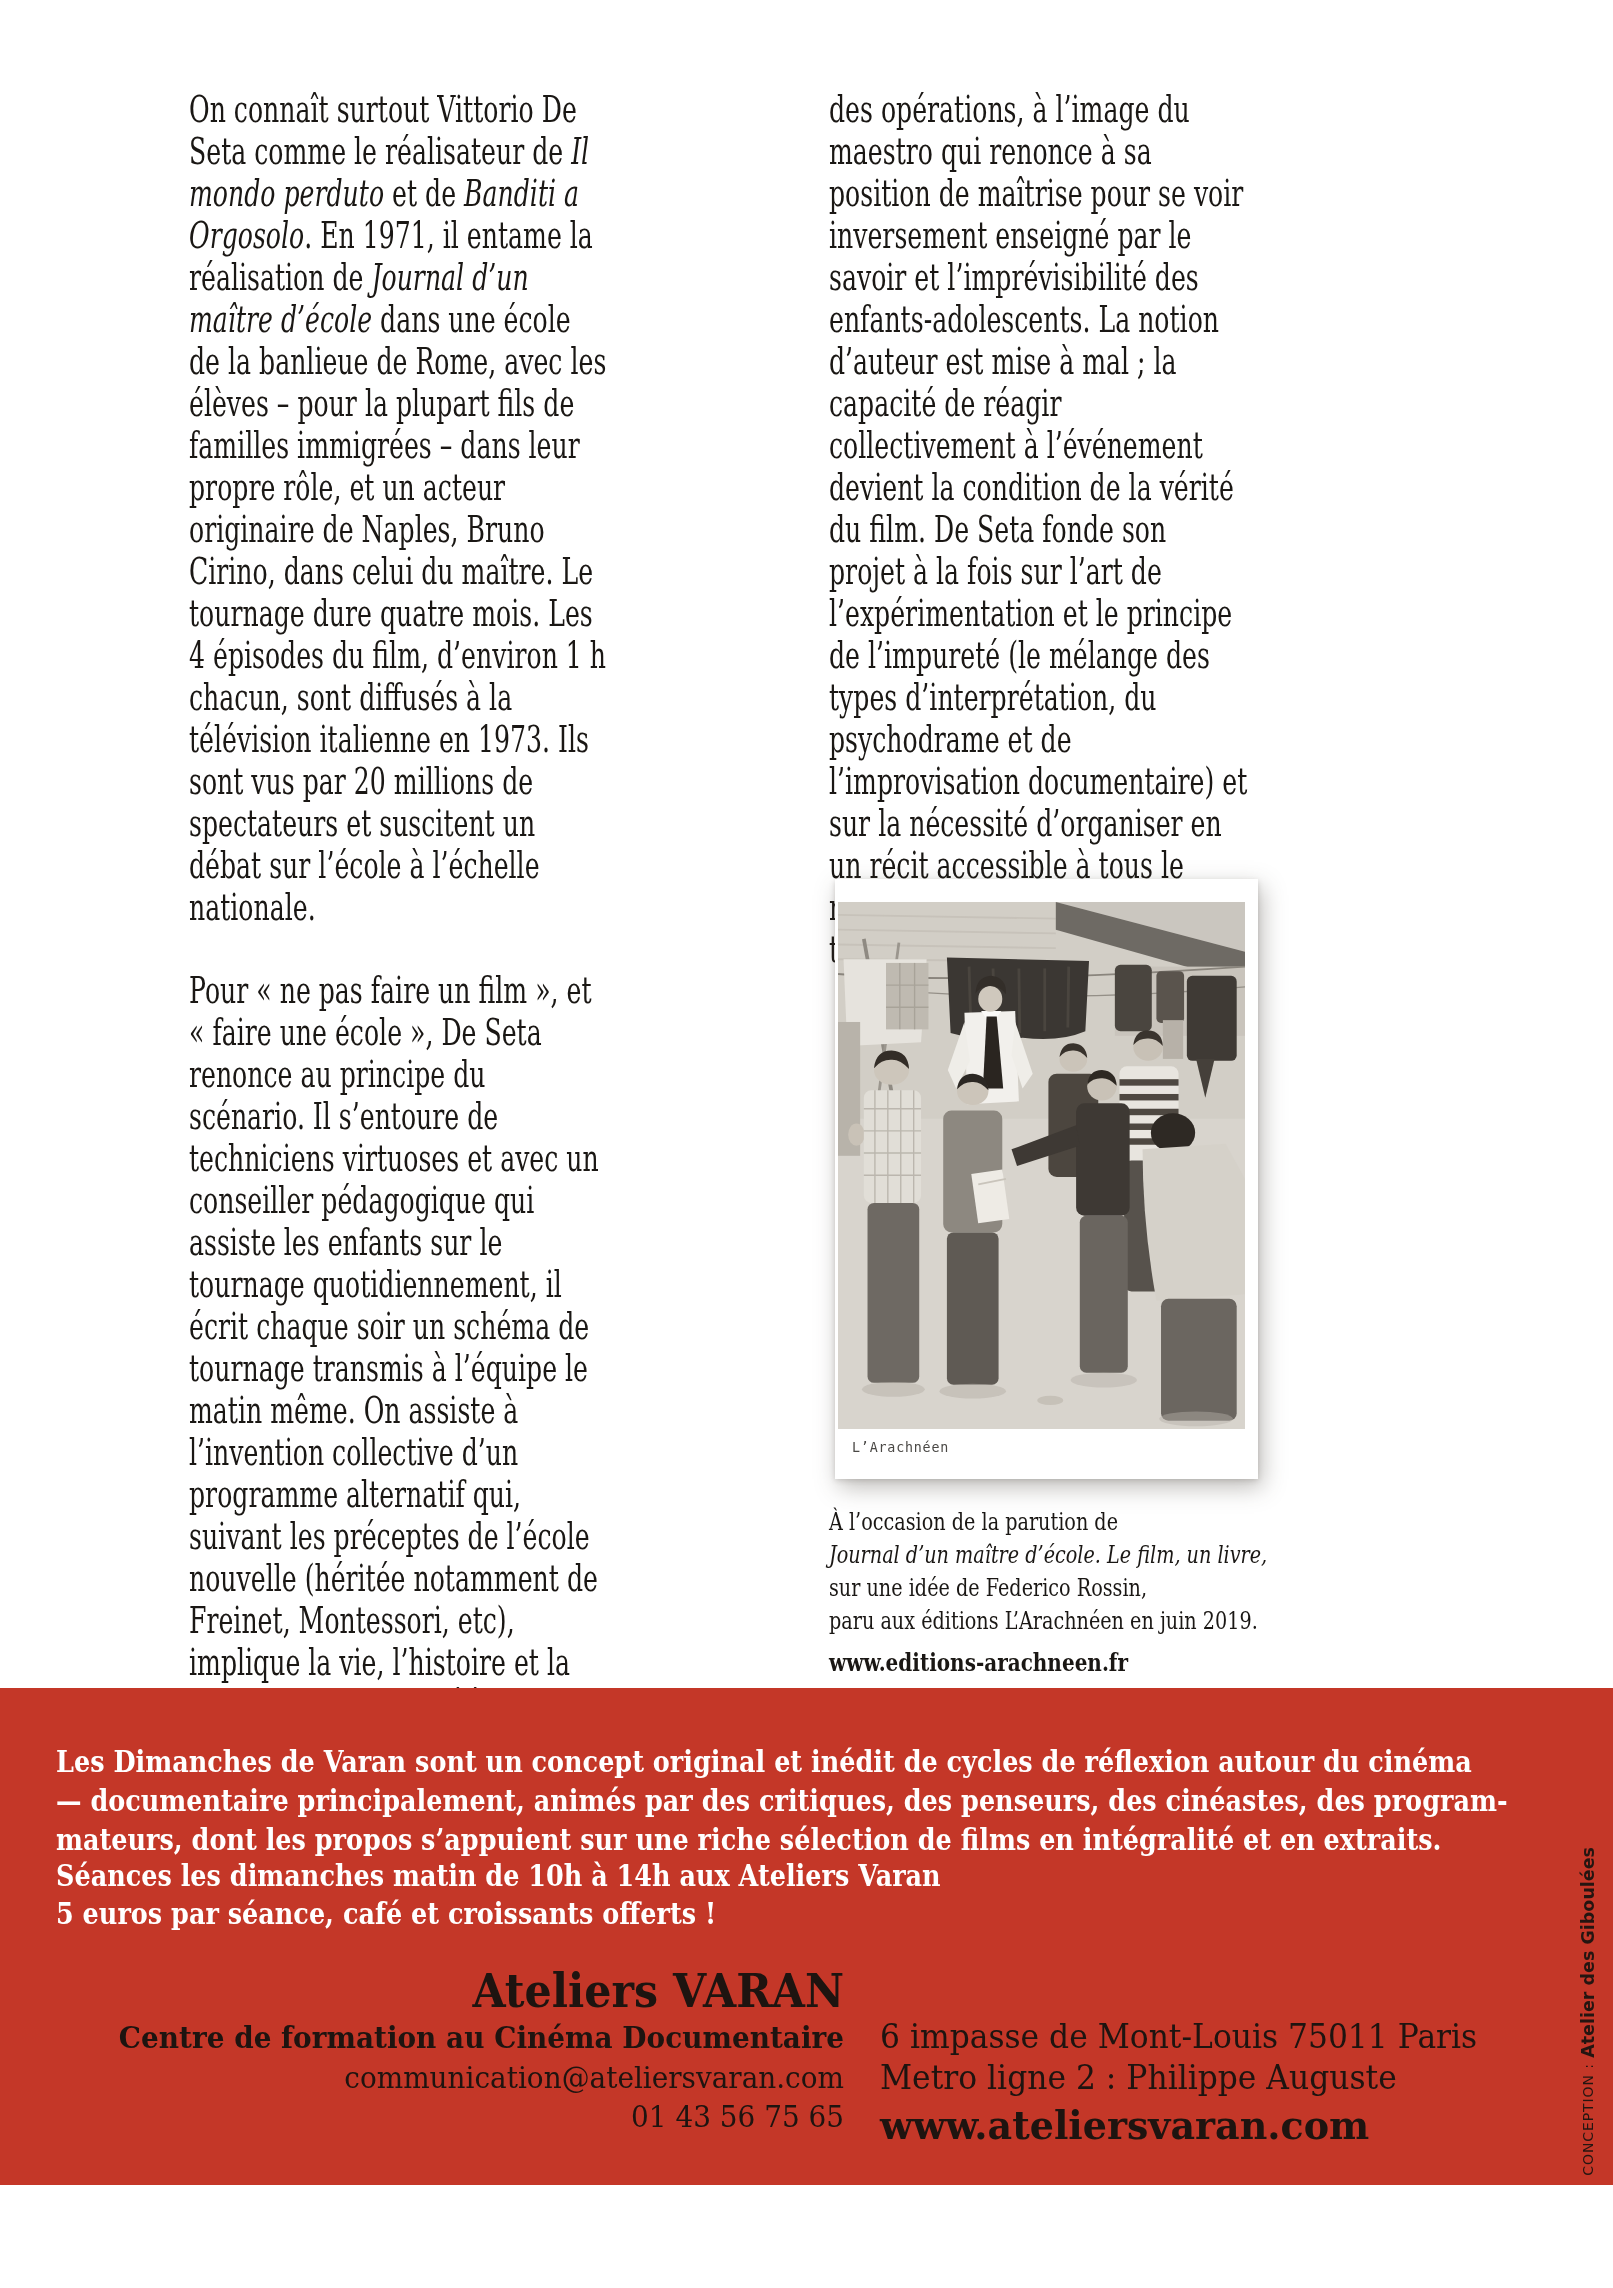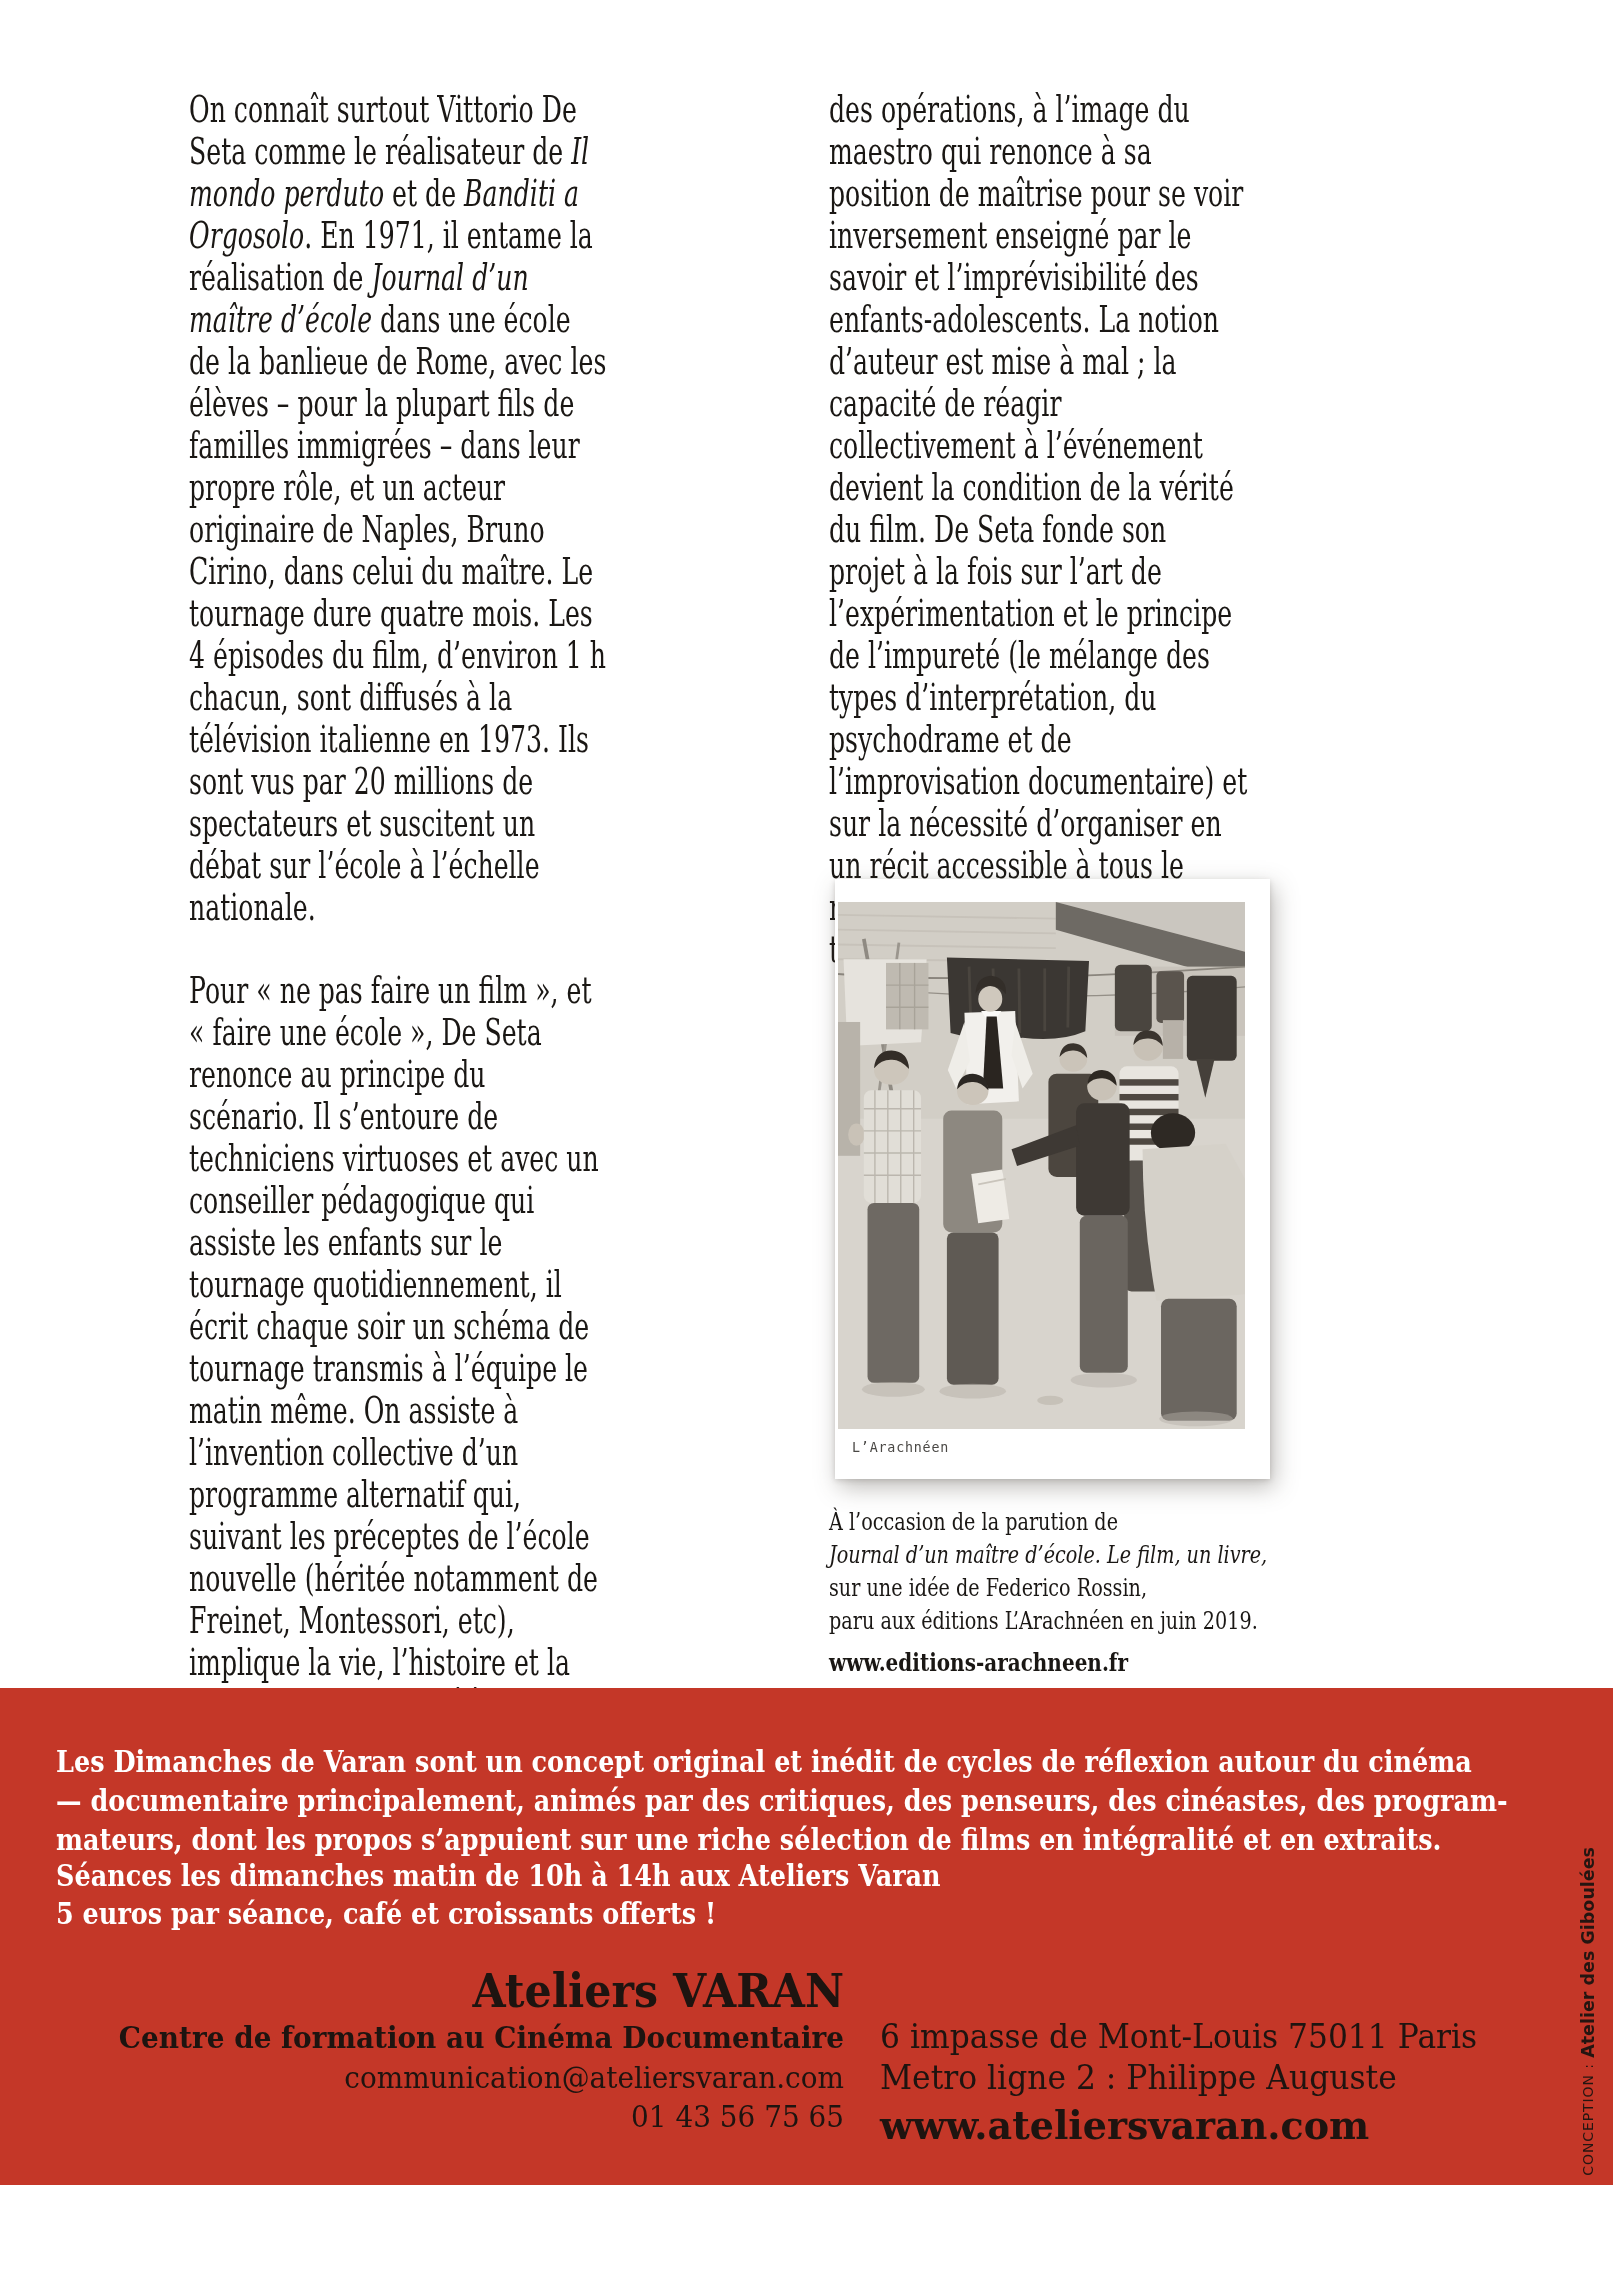--- a/index.html
+++ b/index.html
@@ -9,21 +9,21 @@
   
   .col{position:absolute;top:89px;width:617px;transform:scaleX(0.68);transform-origin:0 0;
        font-size:37px;line-height:42px;text-align:left;}
   .col1{left:189px;}
   .col2{left:829px;}
   .col p{margin:0 0 41px 0;}
   .it{font-style:italic;}
 
   
   .book-card{position:absolute;left:835px;top:879px;width:423px;height:600px;background:#ffffff;
-             box-shadow:3.7px 8.3px 22px rgba(70,62,55,.35),0 1.8px 5.5px rgba(70,62,55,.2);padding-left:12px;}
+             box-shadow:3.7px 8.3px 22px rgba(70,62,55,.35),0 1.8px 5.5px rgba(70,62,55,.2);}
   .photo{position:absolute;left:2.8px;top:23px;width:407px;height:527px;overflow:hidden;}
   .imprint{position:absolute;left:16.6px;top:559px;font-family:"DejaVu Sans Mono",monospace;
            font-size:14.8px;letter-spacing:0.9px;color:#4a4845;transform:scaleX(0.9);transform-origin:0 0;}
 
   
   .caption{position:absolute;left:829px;top:1506px;width:665px;transform:scaleX(0.8);
            transform-origin:0 0;font-size:24px;line-height:33px;color:#1a1714;}
   .cap-site{font-weight:bold;margin-top:8.3px;font-size:25px;}
 
   

